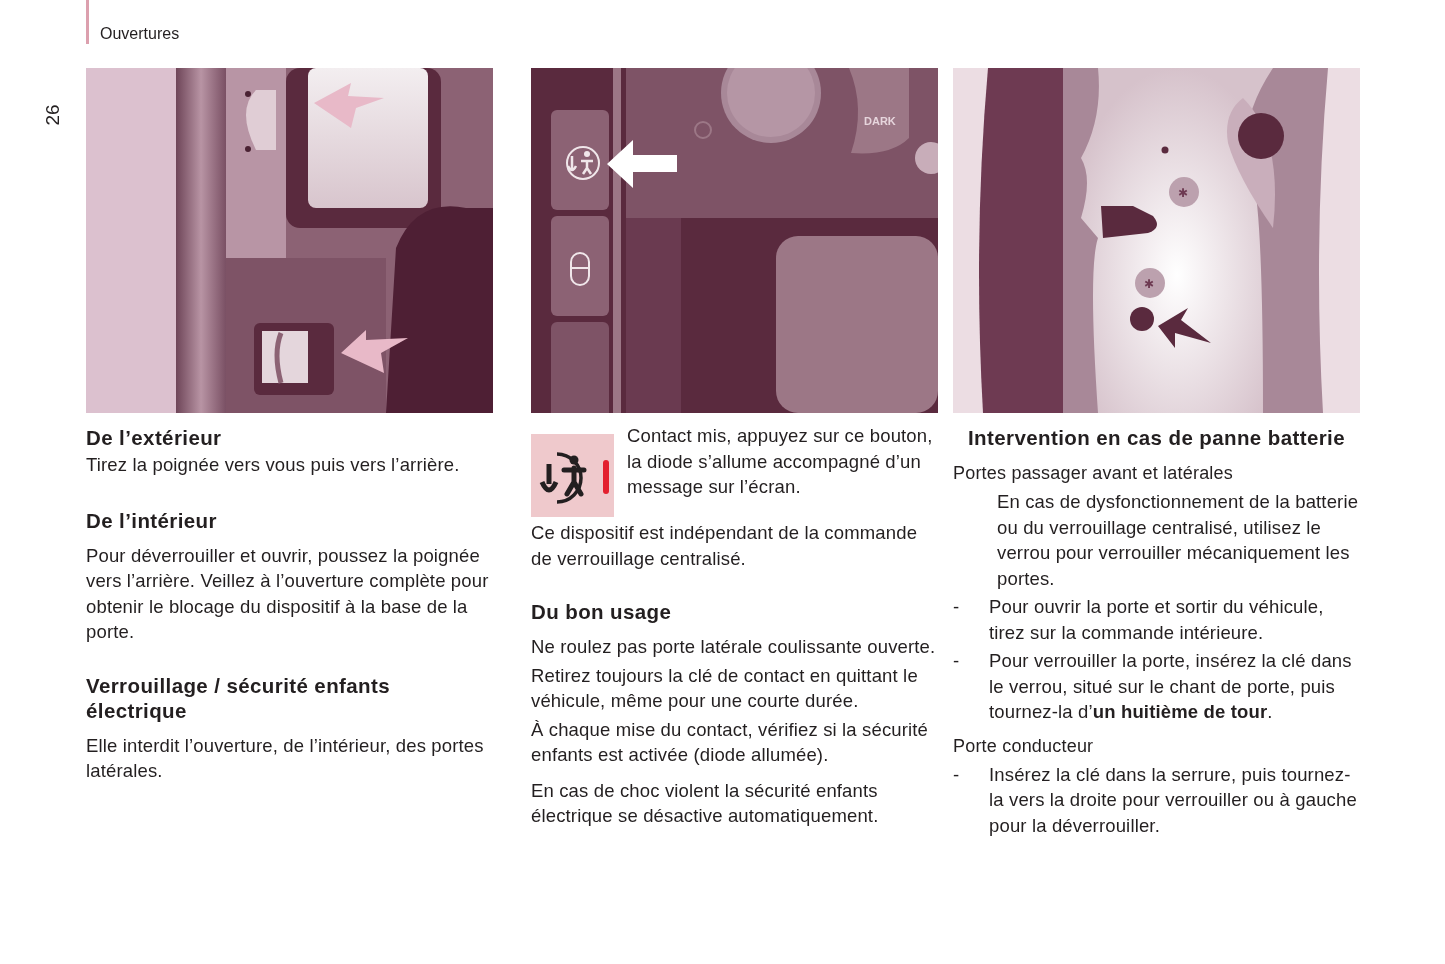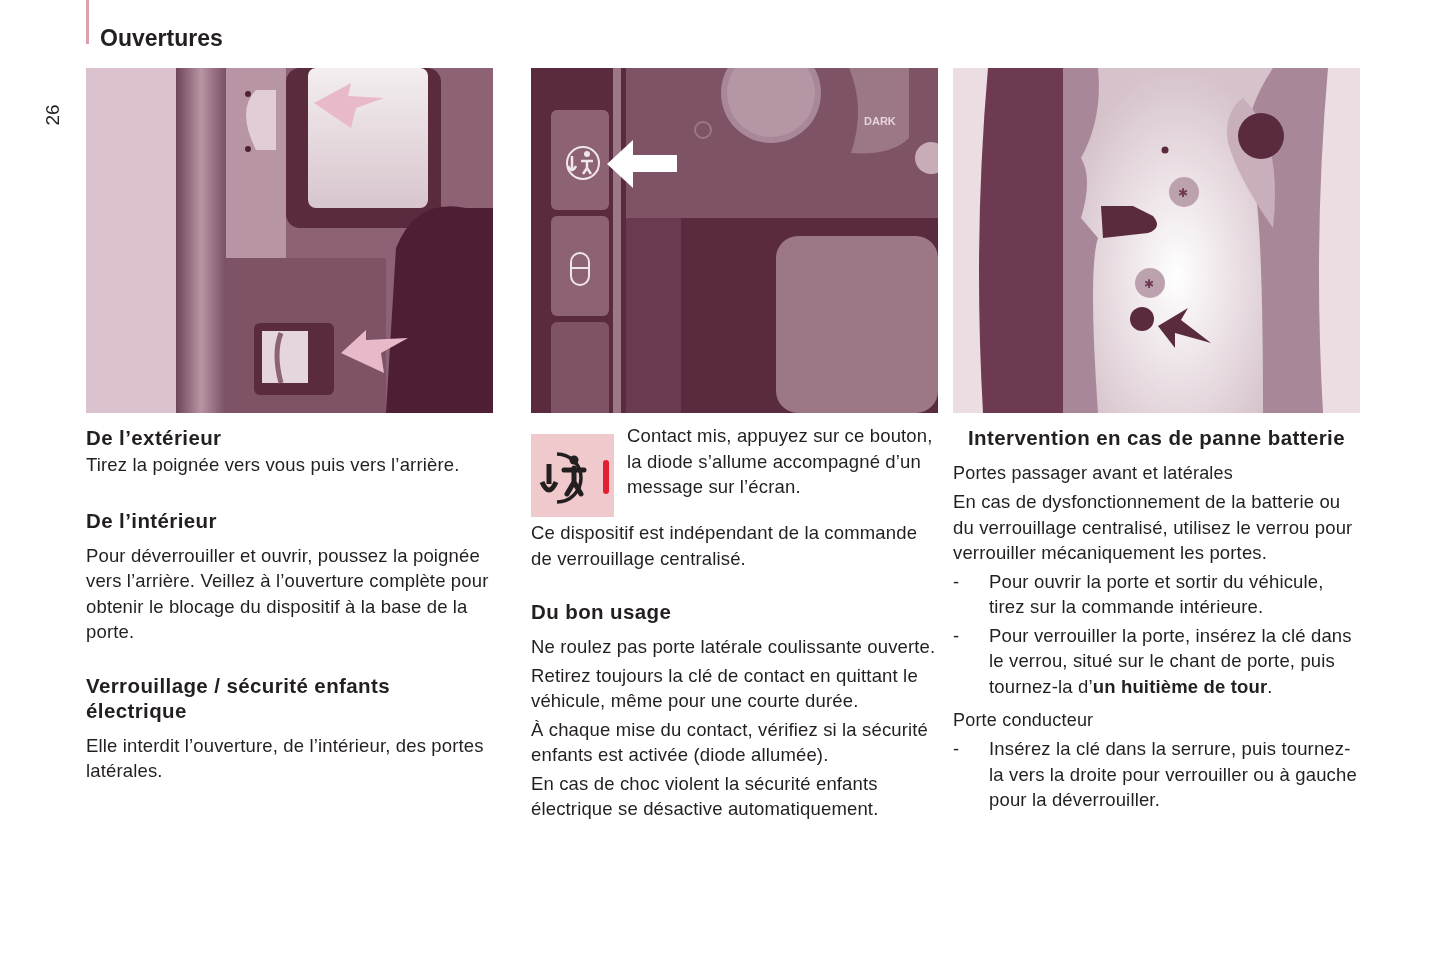--- a/index.html
+++ b/index.html
@@ -1,21 +1,21 @@
 <!DOCTYPE html>
 <html><head>
   <meta charset="utf-8">
   <style>
     html, body { margin: 0; padding: 0; }
     body {
       width: 1445px; height: 964px; background: #ffffff; position: relative; overflow: hidden;
       font-family: "Liberation Sans", sans-serif; color: #231f20;
     }
     .accent-bar { position: absolute; left: 86px; top: 0; width: 3px; height: 44px; background: #dca0ae; }
-    .section-title { position: absolute; left: 100px; top: 25px; font-size: 23px; font-weight: bold; color: #231f20; }
+    .section-title { position: absolute; left: 100px; top: 25px; font-size: 16px; font-weight: normal; color: #231f20; }
     .page-number { position: absolute; left: 40px; top: 104px; font-size: 19px; color: #231f20; transform: rotate(-90deg); transform-origin: center; width: 26px; text-align: center; }
 
     .col { position: absolute; top: 68px; width: 407px; }
     .col1 { left: 86px; }
     .col2 { left: 531px; }
     .col3 { left: 953px; }
 
     .illus { width: 407px; height: 345px; position: relative; overflow: hidden; }
     .illus svg { display: block; }
 
@@ -124,21 +124,21 @@
       </svg>
     </div>
     <p style="margin-top:-9px;">Contact mis, appuyez sur ce bouton, la diode s’allume accompagné d’un message sur l’écran.</p>
   </div>
   <p style="margin-top:3px;">Ce dispositif est indépendant de la commande de verrouillage centralisé.</p>
 
   <h2 style="margin-top:28px;">Du bon usage</h2>
   <p style="margin-top:10px;">Ne roulez pas porte latérale coulissante ouverte.</p>
   <p style="margin-top:3px;">Retirez toujours la clé de contact en quittant le véhicule, même pour une courte durée.</p>
   <p style="margin-top:3px;">À chaque mise du contact, vérifiez si la sécurité enfants est activée (diode allumée).</p>
-  <p style="margin-top:3px;">En cas de choc violent la sécurité enfants électrique se désactive automatiquement.</p>
+  <p style="margin-top:10px;">En cas de choc violent la sécurité enfants électrique se désactive automatiquement.</p>
 </div>
 
 <div class="col col3">
   <div class="illus">
     <svg width="407" height="345" viewBox="0 0 407 345">
       <defs>
         <radialGradient id="gc" cx="0.5" cy="0.6" r="0.6">
           <stop offset="0" stop-color="#ffffff"></stop>
             <stop offset="1" stop-color="#d6c2cb"></stop>
         </radialGradient>
@@ -155,21 +155,21 @@
       <path d="M148 138 L180 138 L200 148 Q210 160 195 165 L150 170 Z" fill="#5a2a3e"></path>
       <circle cx="197" cy="215" r="15" fill="#bca1ae"></circle>
       <text x="191" y="220" font-size="12" fill="#6e3a52">✱</text>
       <circle cx="189" cy="251" r="12" fill="#5a2a3e"></circle>
       <path d="M205 258 L235 240 L228 252 L258 275 L222 265 L222 280 Z" fill="#5a2a3e"></path>
     </svg>
   </div>
 
   <h2 style="margin-top:12px;text-align:center;">Intervention en cas de panne batterie</h2>
   <h3 style="margin-top:12px;">Portes passager avant et latérales</h3>
-  <p style="margin-top:4px;">En cas de dysfonctionnement de la batterie ou du verrouillage centralisé, utilisez le verrou pour verrouiller mécaniquement les portes.</p>
+  <p style="margin-top:4px;margin-left:44px;">En cas de dysfonctionnement de la batterie ou du verrouillage centralisé, utilisez le verrou pour verrouiller mécaniquement les portes.</p>
 
   <div class="list-item" style="margin-top:3px;">
     <span class="dash">-</span>
     <span class="txt">Pour ouvrir la porte et sortir du véhicule, tirez sur la commande intérieure.</span>
   </div>
   <div class="list-item" style="margin-top:3px;">
     <span class="dash">-</span>
     <span class="txt"><span>Pour verrouiller la porte, insérez la clé dans le verrou, situé sur le chant de porte, puis tournez-la d’</span><b>un huitième de tour</b><span>.</span></span>
   </div>
 

